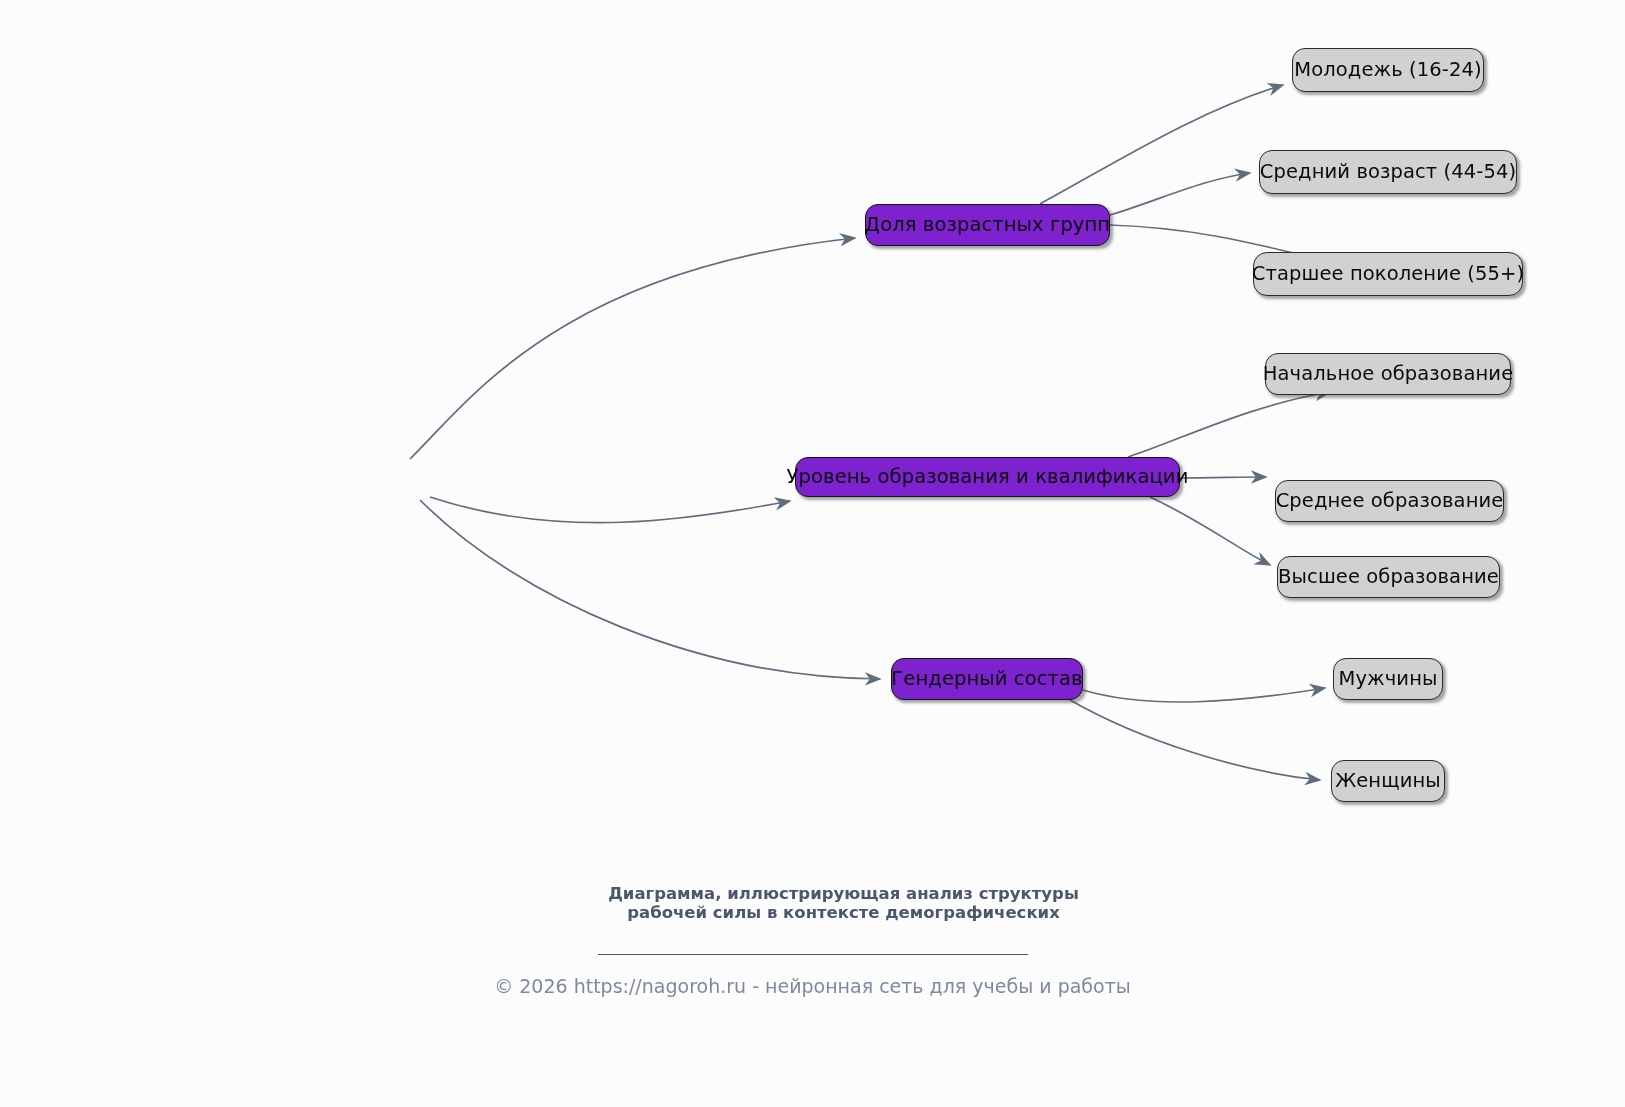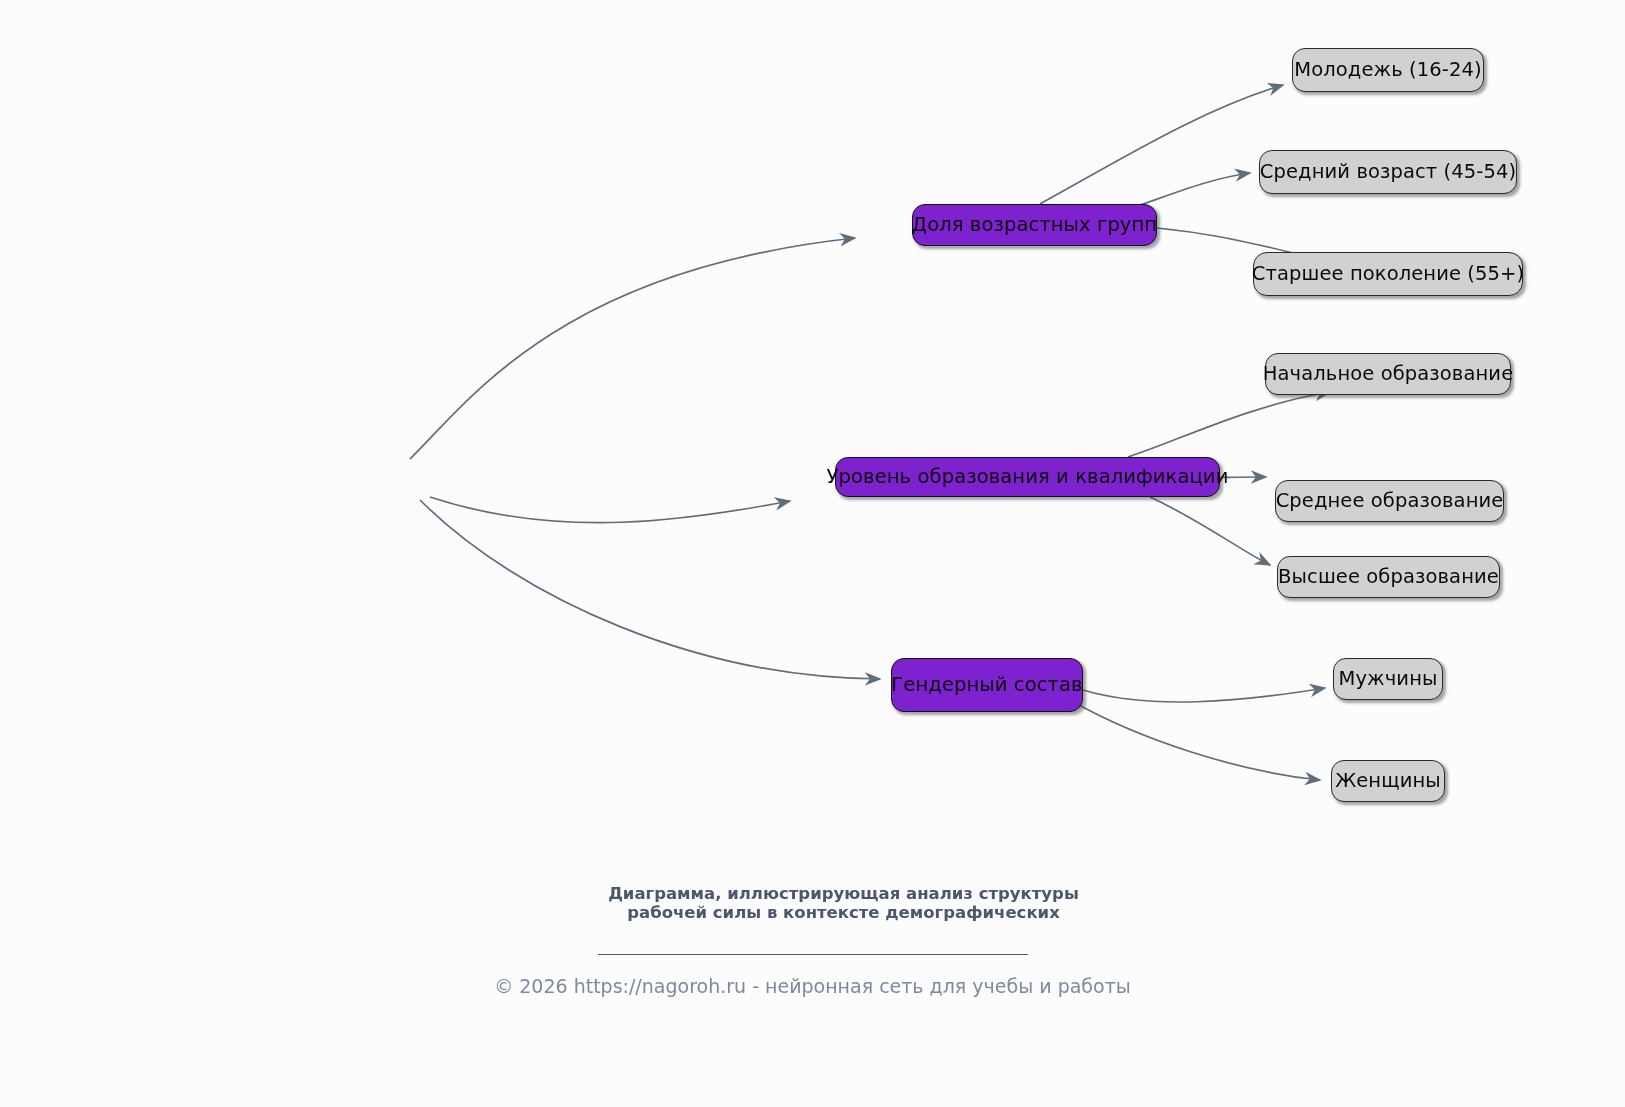--- a/index.html
+++ b/index.html
@@ -104,45 +104,45 @@
         <path d="M 1128 457 C 1180 440, 1250 405, 1330 392" marker-end="url(#arrow)"></path>
         <path d="M 1180 478 C 1210 478, 1240 477, 1266 477" marker-end="url(#arrow)"></path>
         <path d="M 1150 497 C 1200 520, 1240 550, 1270 565" marker-end="url(#arrow)"></path>
         <path d="M 1083 690 C 1150 710, 1240 702, 1325 688" marker-end="url(#arrow)"></path>
         <path d="M 1070 700 C 1140 740, 1240 772, 1320 780" marker-end="url(#arrow)"></path>
       </g>
   </svg>
 
 
   <div id="branch-layer">
-      <div class="node node-branch" style="left: 865px; top: 204px; width: 245px; height: 42px; background: rgb(125, 34, 206); margin-left: 47px;">
+      <div class="node node-branch" style="left: 865px; top: 204px; width: 245px; height: 42px; background: rgb(125, 34, 206);">
         <span>Доля возрастных групп</span>
       </div>
       <div class="node node-leaf" style="left: 1292px; top: 48px; width: 192px; height: 44px; background: rgb(209, 209, 209);">
         <span>Молодежь (16-24)</span>
       </div>
       <div class="node node-leaf" style="left: 1259px; top: 150px; width: 258px; height: 44px; background: rgb(209, 209, 209);">
-        <span>Средний возраст (45-54)</span>
+        <span>Средний возраст (44-54)</span>
       </div>
       <div class="node node-leaf" style="left: 1253px; top: 252px; width: 270px; height: 44px; background: rgb(209, 209, 209); border-radius: 14px;">
         <span>Старшее поколение (55+)</span>
       </div>
-      <div class="node node-branch" style="left: 795px; top: 457px; width: 385px; height: 40px; background: rgb(125, 34, 206); margin-left: 40px;">
+      <div class="node node-branch" style="left: 795px; top: 457px; width: 385px; height: 40px; background: rgb(125, 34, 206);">
         <span>Уровень образования и квалификации</span>
       </div>
       <div class="node node-leaf" style="left: 1265px; top: 353px; width: 246px; height: 42px; background: rgb(209, 209, 209);">
         <span>Начальное образование</span>
       </div>
       <div class="node node-leaf" style="left: 1275px; top: 480px; width: 229px; height: 42px; background: rgb(209, 209, 209);">
         <span>Среднее образование</span>
       </div>
       <div class="node node-leaf" style="left: 1277px; top: 556px; width: 223px; height: 42px; background: rgb(209, 209, 209);">
         <span>Высшее образование</span>
       </div>
-      <div class="node node-branch" style="left: 891px; top: 658px; width: 192px; height: 54px; background: rgb(125, 34, 206);">
+      <div class="node node-branch" style="left: 891px; top: 658px; width: 192px; height: 42px; background: rgb(125, 34, 206);">
         <span>Гендерный состав</span>
       </div>
       <div class="node node-leaf" style="left: 1333px; top: 658px; width: 110px; height: 42px; background: rgb(209, 209, 209);">
         <span>Мужчины</span>
       </div>
       <div class="node node-leaf" style="left: 1331px; top: 760px; width: 114px; height: 42px; background: rgb(209, 209, 209);">
         <span>Женщины</span>
       </div>
     </div>
 

